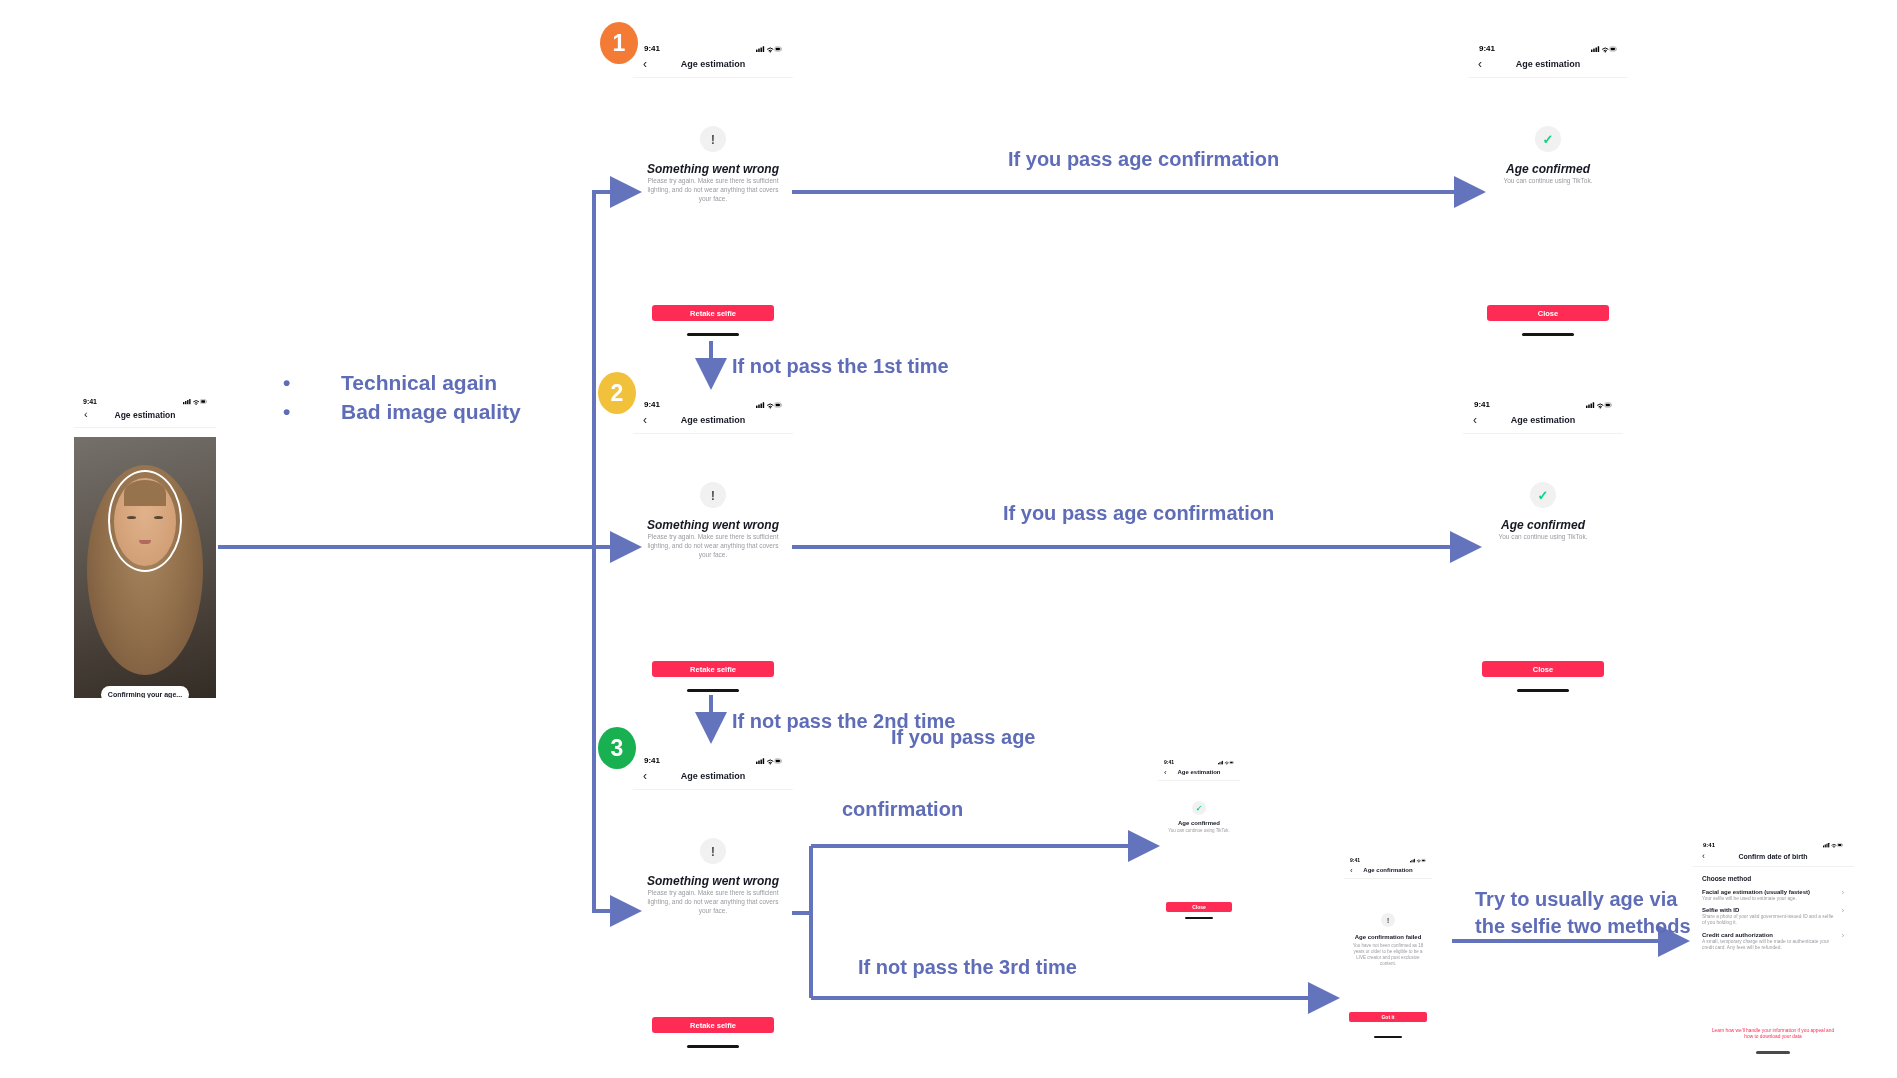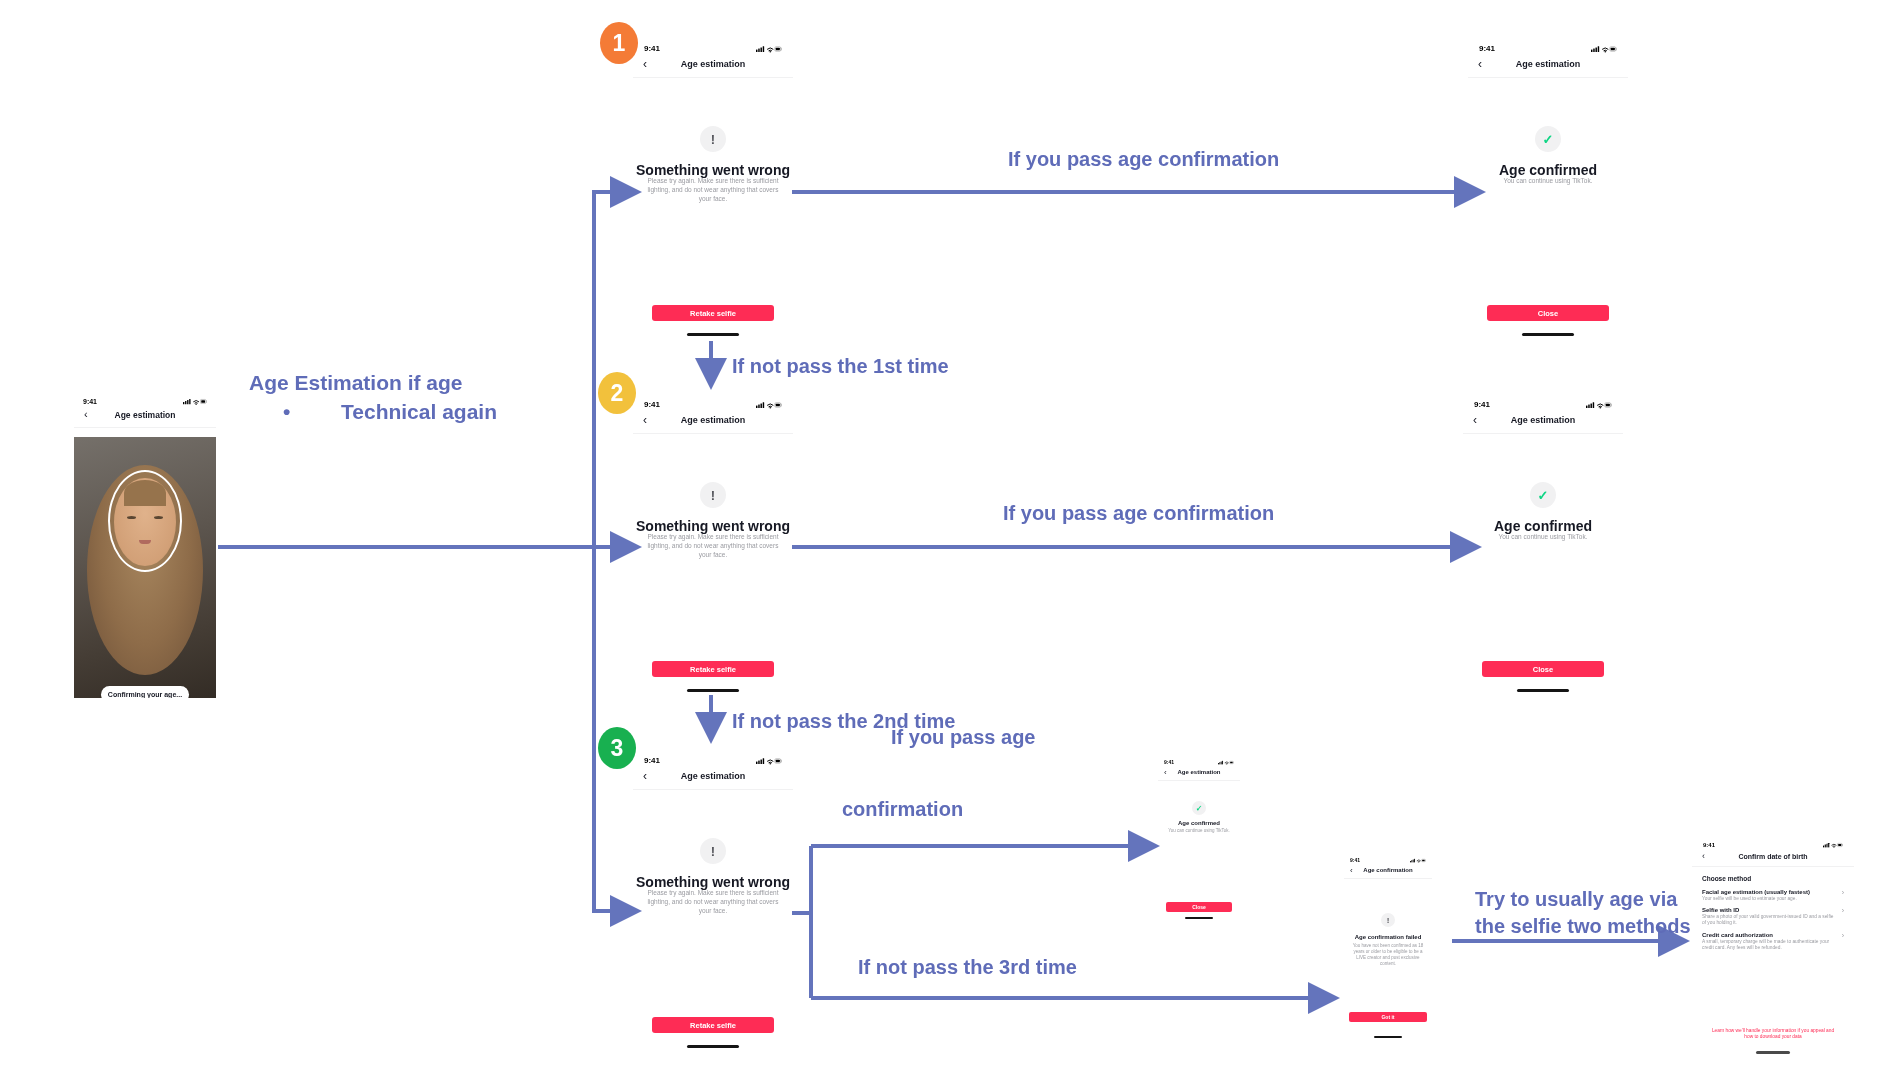--- a/index.html
+++ b/index.html
@@ -36,21 +36,21 @@
   .btn { position:absolute; left:50%; transform:translateX(-50%); background:#FE2C55;
          color:#fff; font-weight:700; border:none; border-radius:3px;
          display:flex; align-items:center; justify-content:center; cursor:pointer; }
   .home { position:absolute; left:50%; transform:translateX(-50%); background:#151515;
           border-radius:2px; }
 
   
   .m .strow { font-size:8px; } .m .nav { font-size:9px; padding:6px 0 8px; }
   .m .nav .back { top:4px; font-size:12px; }
   .m .circ { width:26px; height:26px; font-size:13px; }
-  .m .h { font-size:14px; } .m .sub { font-size:6.5px; line-height:9px; }
+  .m .h { font-size:12px;font-style:italic; } .m .sub { font-size:6.5px; line-height:9px; }
   .m .btn { width:122px; height:16px; font-size:7.5px; }
   .m .home { width:52px; height:3px; }
 
   .s .strow { font-size:5px; padding:2px 6px 0; } .s .nav { font-size:6px; padding:4px 0 5px; }
   .s .nav .back { top:3px; font-size:8px; left:6px; }
   .s .circ { width:14px; height:14px; font-size:8px; }
   .s .h { font-size:6px; } .s .sub { font-size:4.5px; line-height:6px; }
   .s .btn { width:66px; height:10px; font-size:5px; border-radius:2px; }
   .s .home { width:28px; height:2px; }
 
@@ -127,23 +127,23 @@
   <path class="fline" d="M811 846 H1154" marker-end="url(#ah)"></path>
   <path class="fline" d="M811 998 H1334" marker-end="url(#ah)"></path>
   <path class="fline" d="M1452 941 H1684" marker-end="url(#ah)"></path>
 </svg>
 
 <div class="step step1" style="left:600px; top:22px">1</div>
 <div class="step step2" style="left:598px; top:372px">2</div>
 <div class="step step3" style="left:598px; top:727px">3</div>
 
 <div class="intro">
-  <div>Age Estimation if age</div>
   <ul>
     <li>Technical again</li>
+    <li>Bad image quality</li>
   </ul>
 </div>
 
 <div class="flbl" style="left:1008px; top:148px">If you pass age confirmation</div>
 <div class="flbl" style="left:732px;  top:355px">If not pass the 1st time</div>
 <div class="flbl" style="left:1003px; top:502px">If you pass age confirmation</div>
 <div class="flbl" style="left:732px;  top:710px">If not pass the 2nd time</div>
 <div class="flbl" style="left:891px;  top:726px">If you pass age</div>
 <div class="flbl" style="left:842px;  top:798px">confirmation</div>
 <div class="flbl" style="left:858px;  top:956px">If not pass the 3rd time</div>

